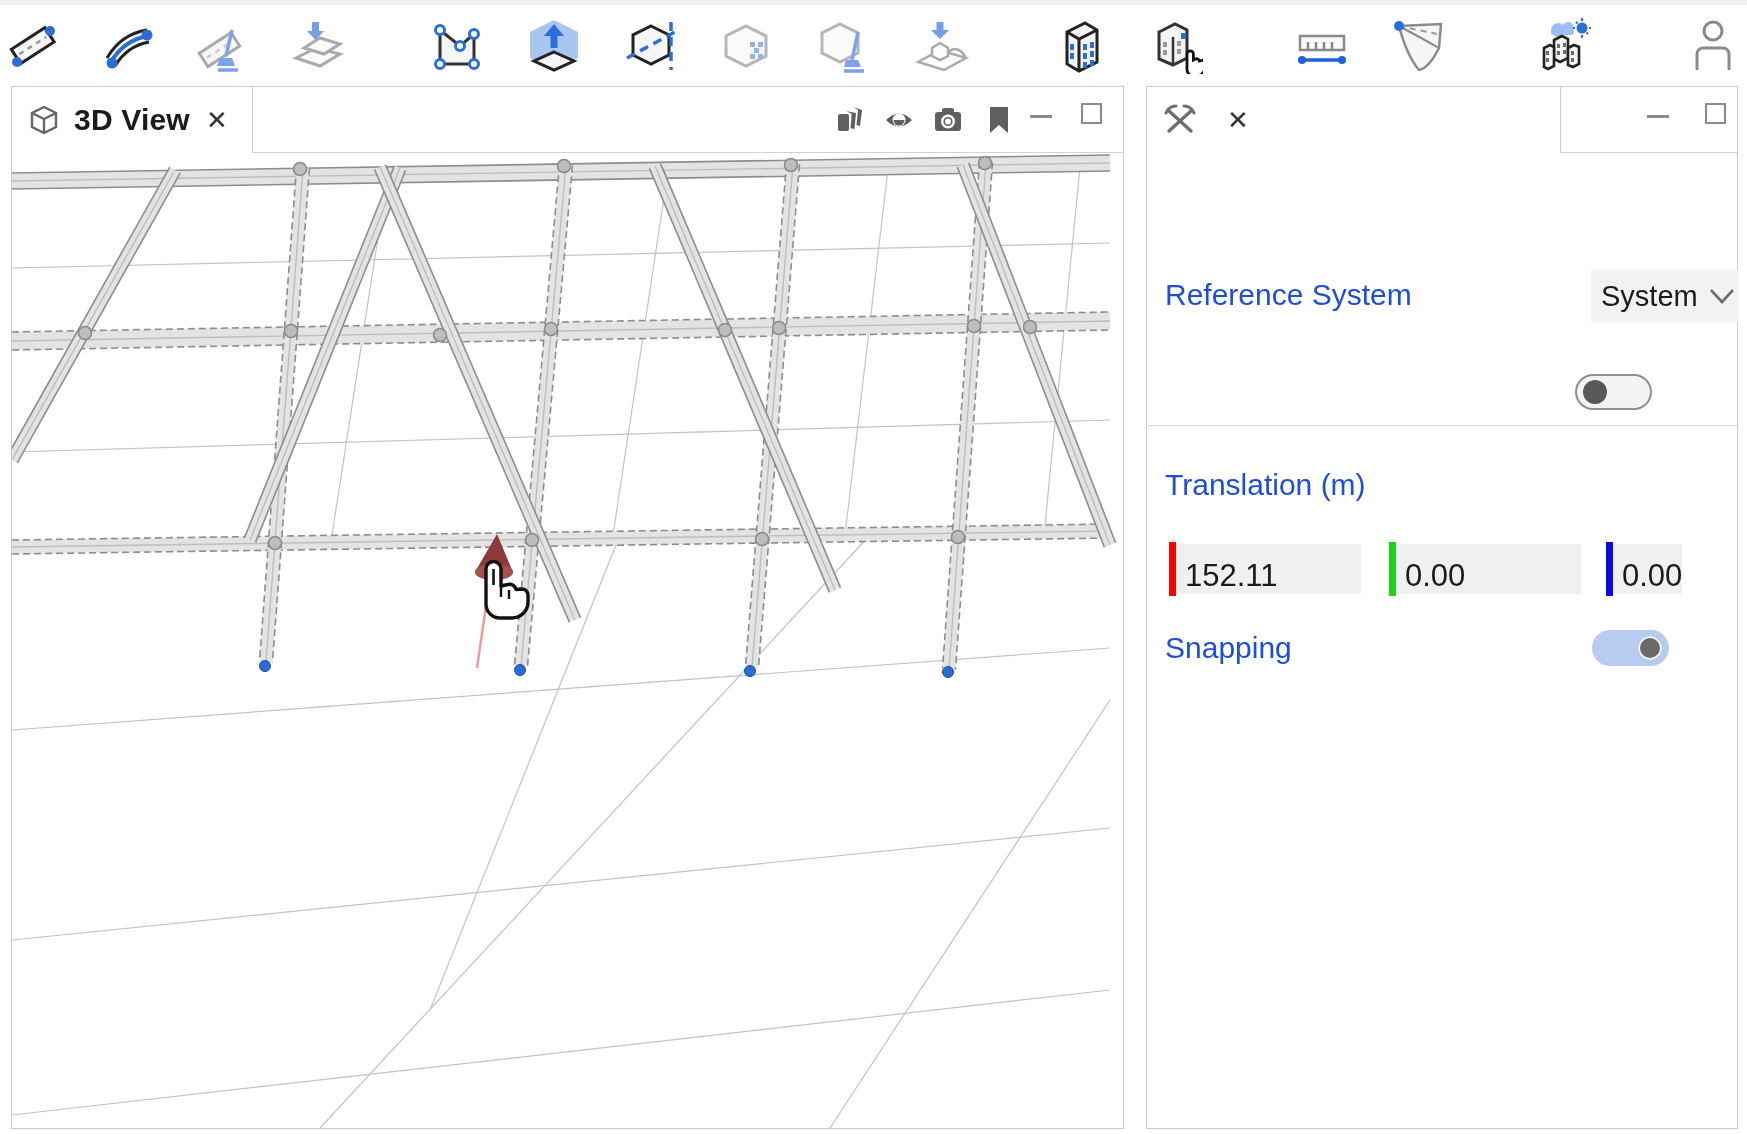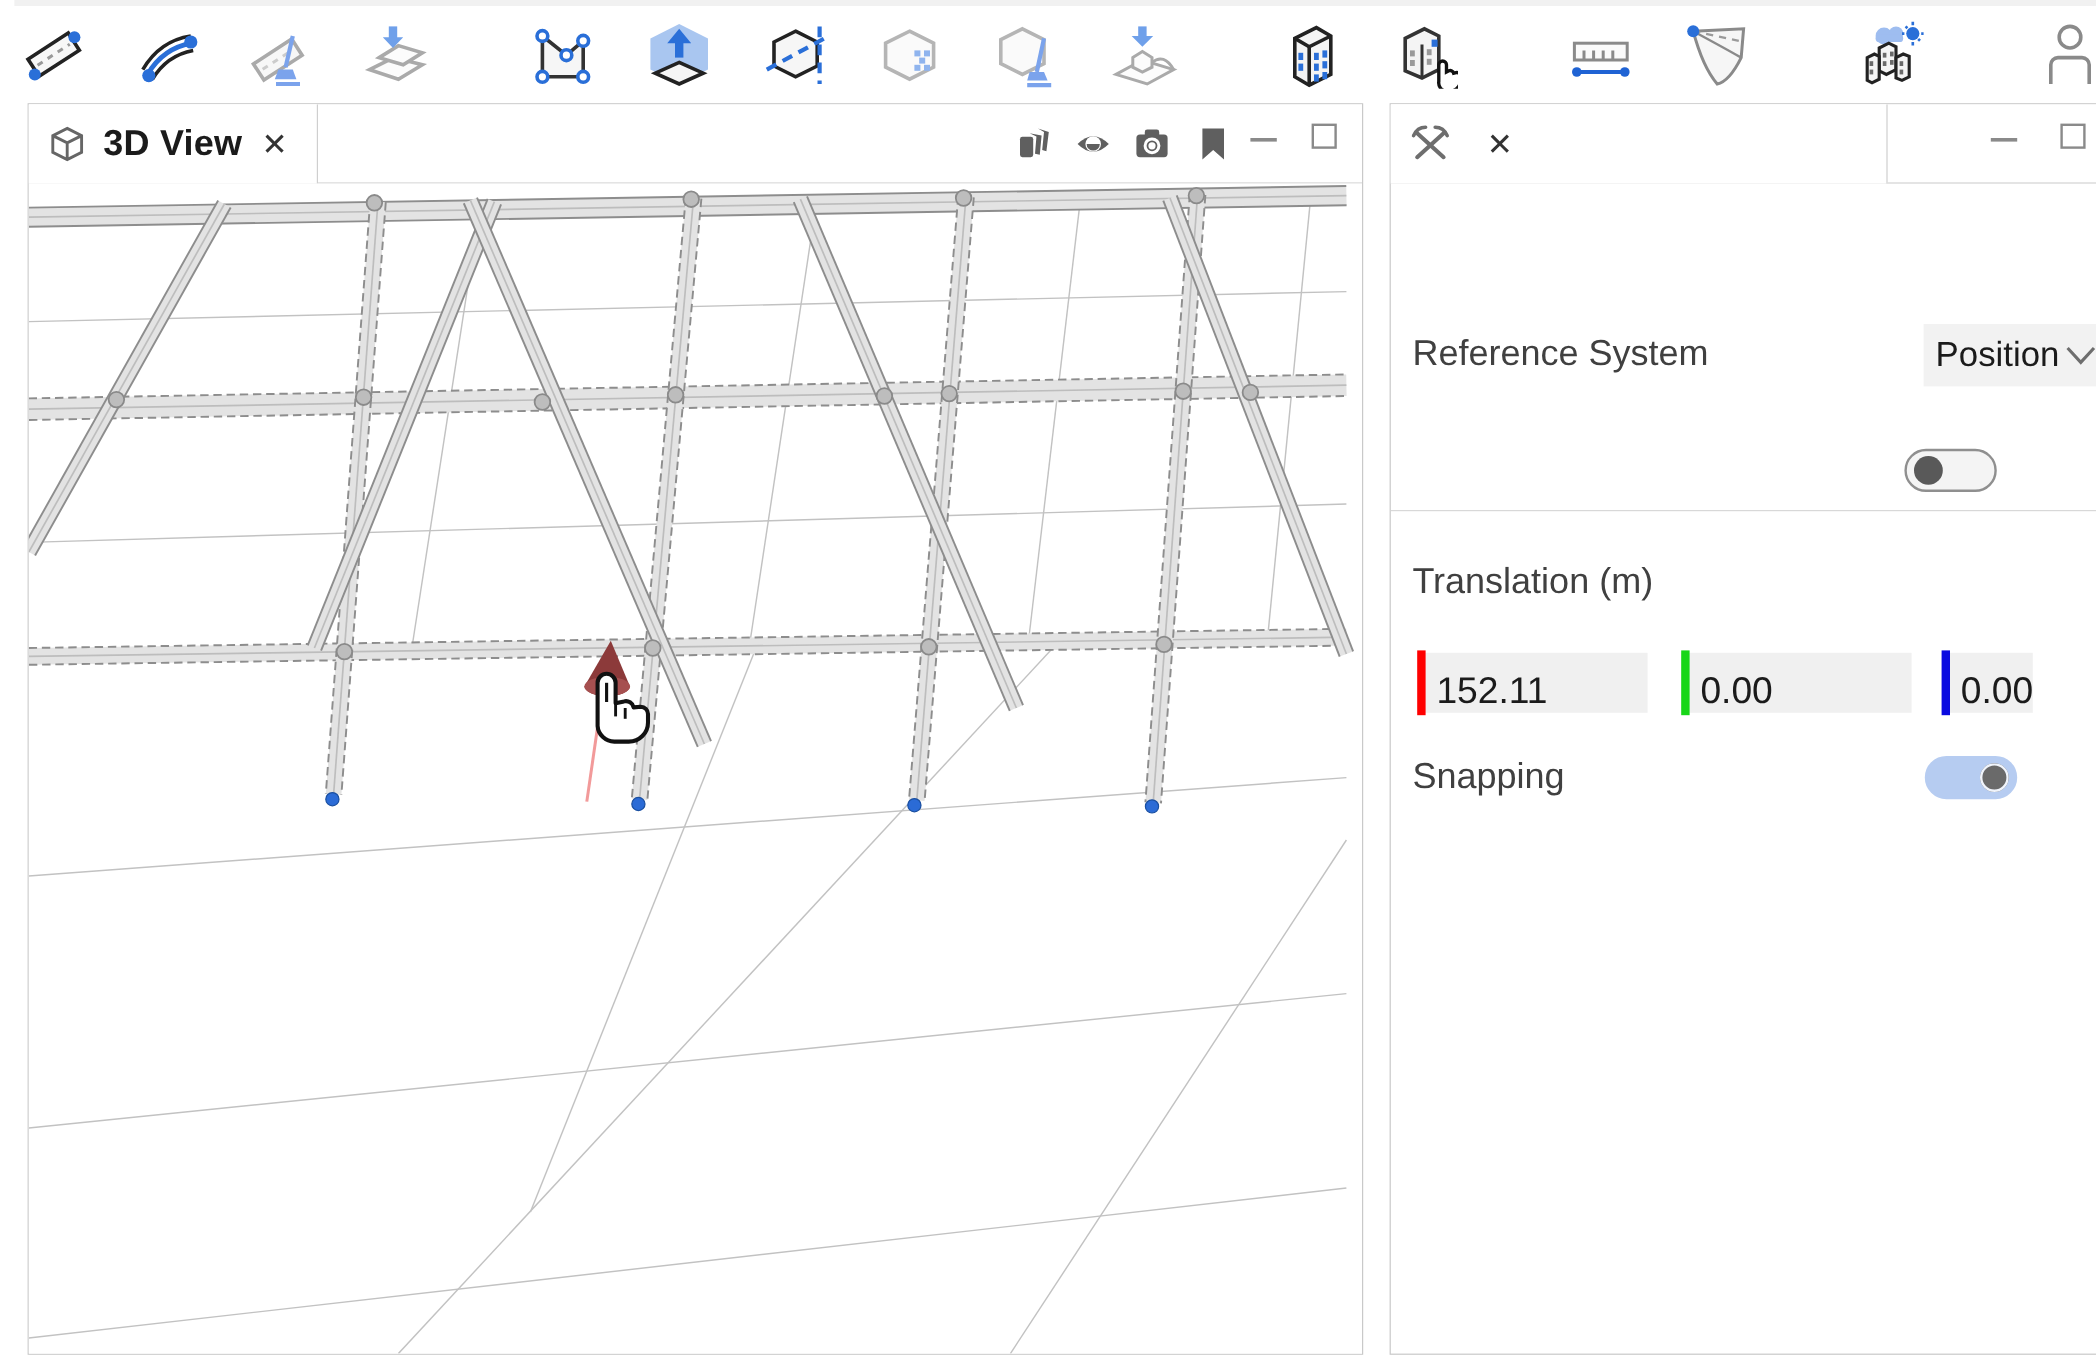--- a/index.html
+++ b/index.html
@@ -1,18 +1,18 @@
 <!DOCTYPE html>
 <html><head>
 <meta charset="utf-8">
 <style>
   * { margin:0; padding:0; box-sizing:border-box; }
   html,body { width:1747px; height:1134px; background:#ffffff; overflow:hidden;
               font-family:"Liberation Sans", sans-serif; color:#1b1b1b; }
-  .abs { position:absolute;margin-left:12px; }
+  .abs { position:absolute; }
 
   
   #top-strip { left:0; top:0; width:1747px; height:5px; background:#f1f1f1; }
   #toolbar { left:0; top:5px; width:1747px; height:82px; background:#ffffff; }
   .tool-btn { position:absolute; top:10px; width:60px; height:62px; display:flex;
               align-items:center; justify-content:center; background:transparent;
               border:none; cursor:pointer; }
   .tool-btn svg { width:56px; height:56px; }
 
   
@@ -32,21 +32,21 @@
   .hdr-iconbtn svg { width:30px; height:30px; }
   .win-min { position:absolute; top:28px; width:22px; height:3px; background:#8a8a8a;
              border:none; cursor:pointer; }
   .win-max { position:absolute; top:16px; width:21px; height:21px; background:#fff;
              border:2px solid #8a8a8a; cursor:pointer; }
 
   
   #scene { position:absolute; left:0; top:66px; width:1111px; height:975px; background:#ffffff; }
 
   
-  .rp-row-label { position:absolute; left:18px; font-size:30px; color:#404040; }
+  .rp-row-label { position:absolute; left:18px; font-size:30px; color:#1d4ed8; }
   #ref-dropdown { position:absolute; left:444px; top:117px; width:148px; height:52px;
                   background:#f2f2f2; border:none; display:flex; align-items:center;
                   padding-left:10px; cursor:pointer; overflow:hidden; }
   #ref-dropdown .dd-text { font-size:29px; white-space:nowrap; }
   .dd-chevron { position:absolute; right:2px; top:14px; }
   .toggle { position:absolute; width:77px; height:36px; border-radius:18px; cursor:pointer; }
   .toggle.off { background:#f4f4f4; border:2px solid #8f8f8f; }
   .toggle.on  { background:#b6ccf1; border:2px solid #b6ccf1; }
   .knob { position:absolute; top:4px; width:24px; height:24px; border-radius:50%; background:#595959; }
   .toggle.off .knob { left:6px; }
@@ -440,21 +440,21 @@
       <button class="tab-close">✕</button>
     </div>
     <button class="win-min" style="left:500px"></button>
     <button class="win-max" style="left:558px"></button>
   </div>
 
   <div style="position:relative; width:100%; height:975px;">
 
     <span class="rp-row-label" style="top:125px">Reference System</span>
     <div id="ref-dropdown">
-      <span class="dd-text">Position</span>
+      <span class="dd-text">System</span>
       <span class="dd-chevron">
         <svg width="30" height="24" viewBox="0 0 30 24">
             <polyline points="4,6 15,18 26,6" fill="none" stroke="#6e6e6e" stroke-width="2.6"></polyline>
           </svg>
       </span>
     </div>
 
     <div class="toggle off" style="left:428px; top:221px">
       <span class="knob"></span>
     </div>

